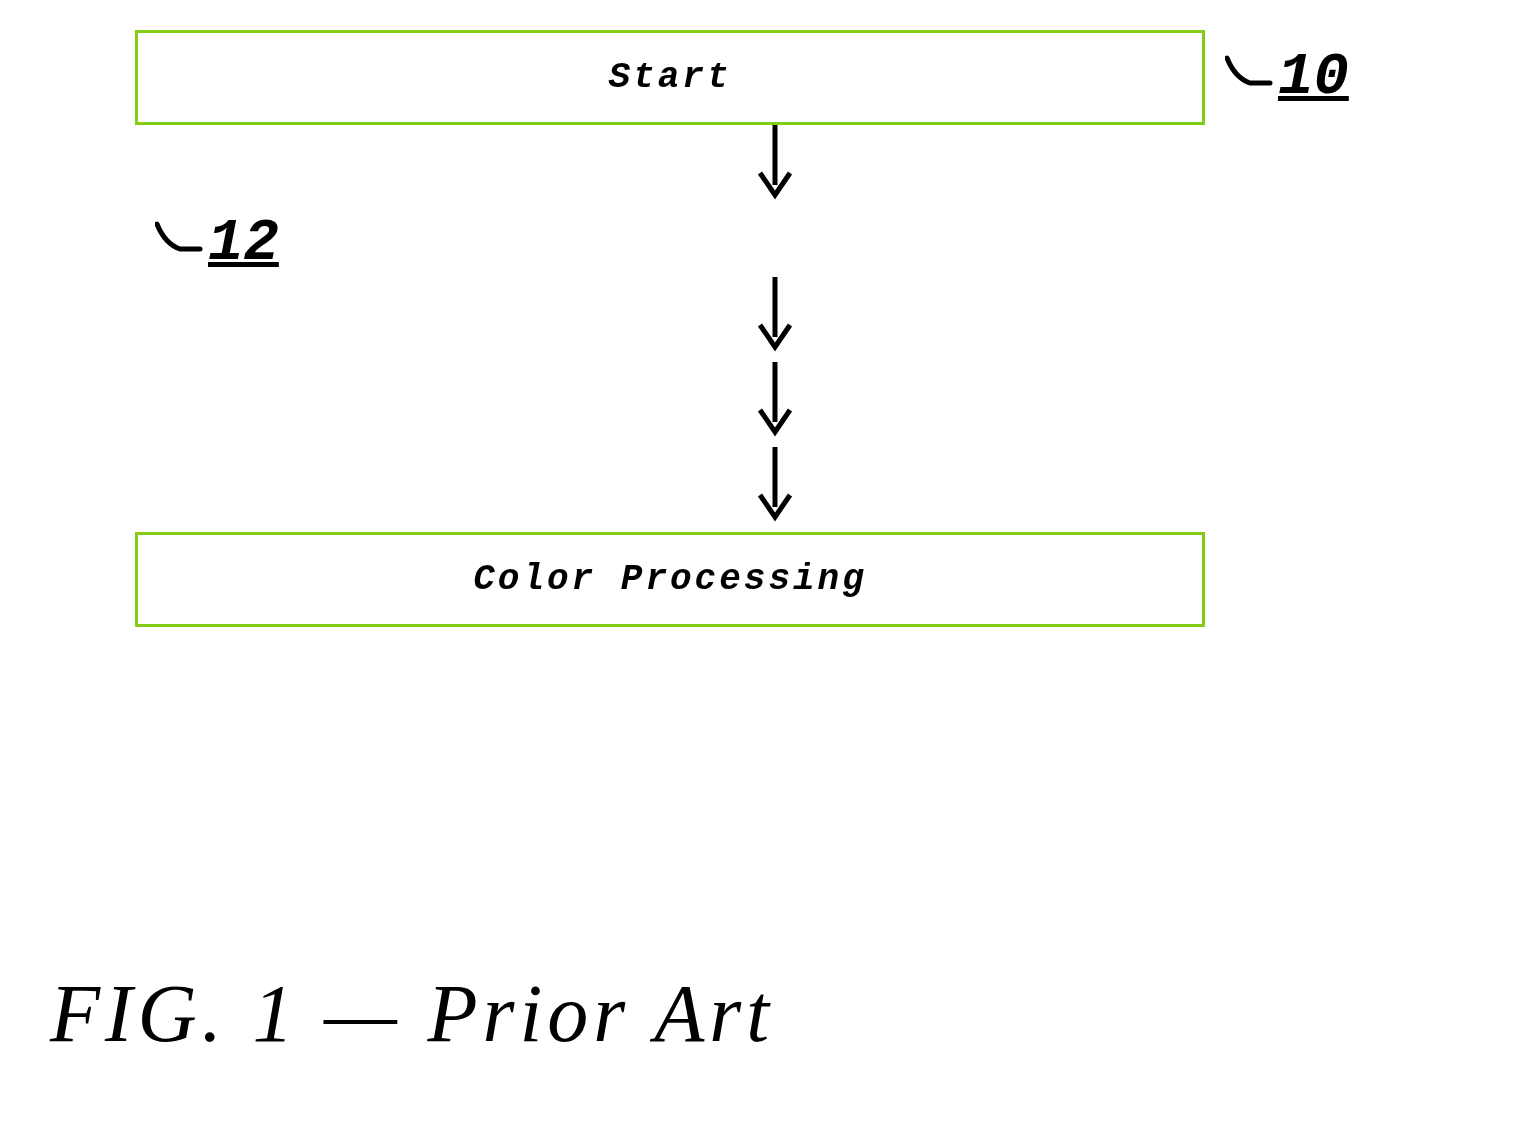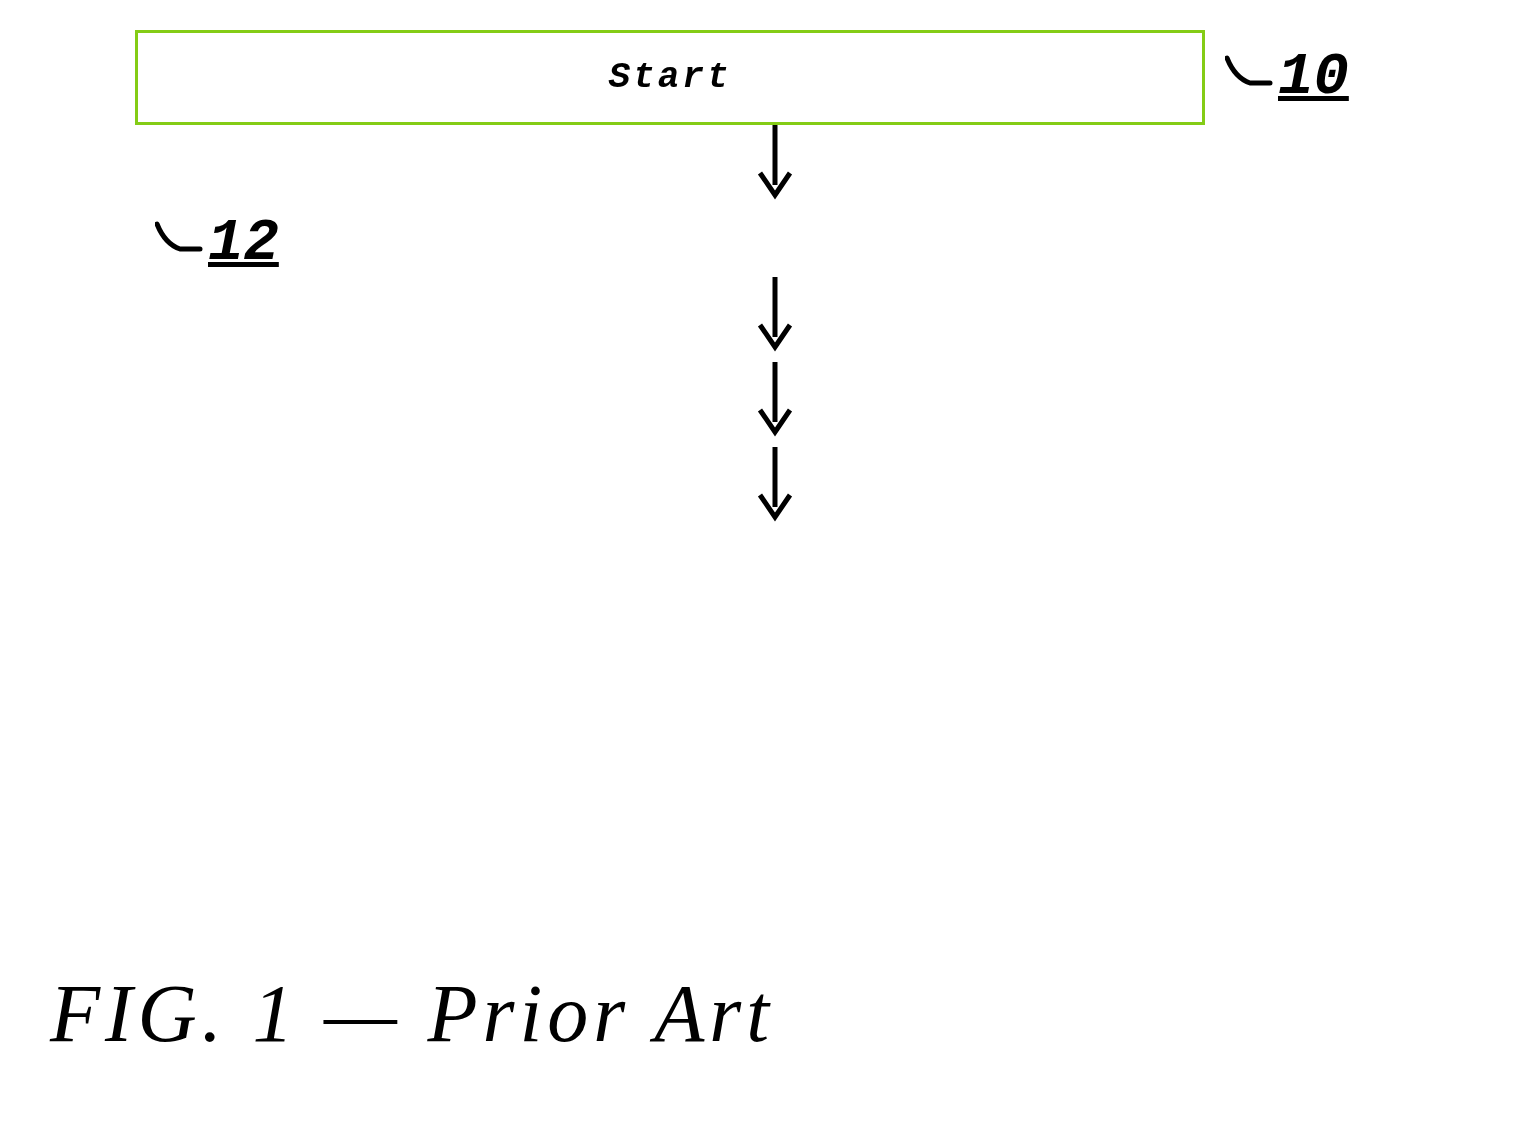--- a/index.html
+++ b/index.html
@@ -129,18 +129,21 @@
 
 
     <div class="arrow">
       <svg width="40" height="85">
         <line x1="20" y1="0" x2="20" y2="60" stroke="black" stroke-width="5"></line>
         <polyline points="5,48 20,70 35,48" stroke="black" stroke-width="5" fill="none"></polyline>
       </svg>
     </div>
 
     <div class="box-row">
+      <div class="box">
+        <span>Color Processing</span>
+      </div>
     </div>
 
   </div>
 </div>
 
 <div class="caption">FIG. 1 — Prior Art</div>
 
 </body></html>

